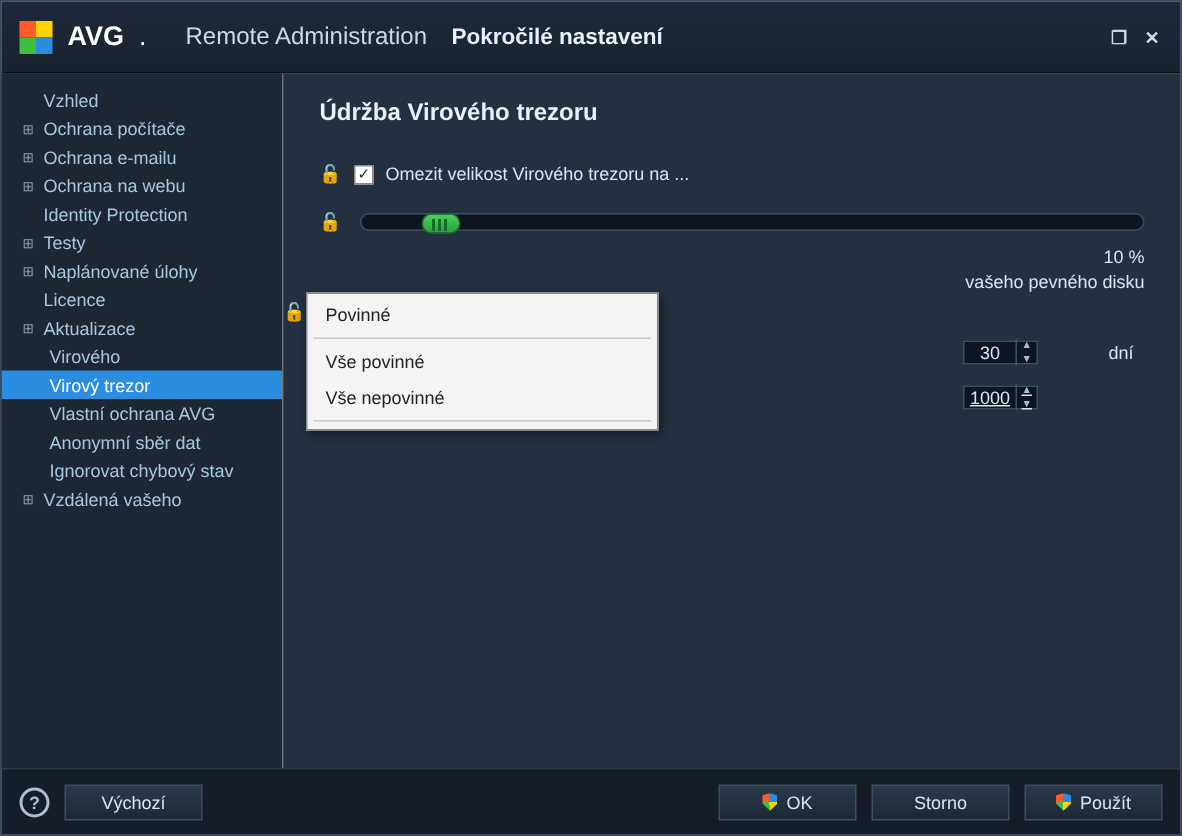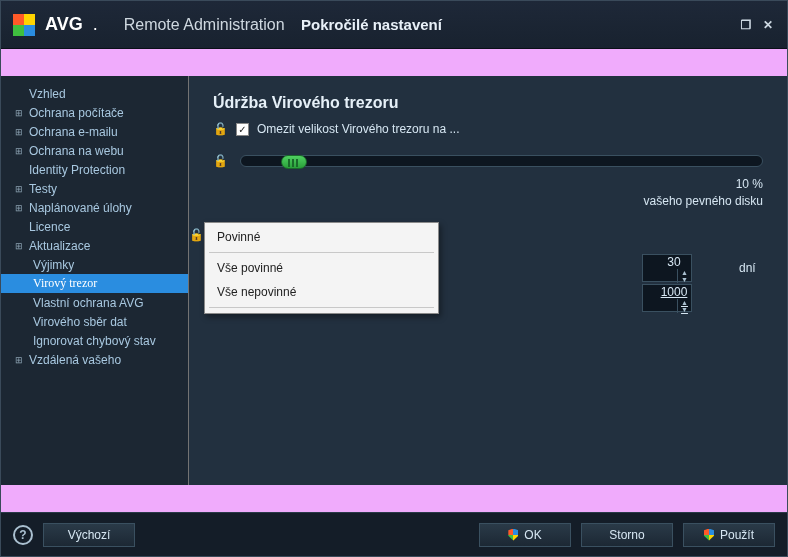--- a/index.html
+++ b/index.html
@@ -12,21 +12,20 @@
     height: 557px;
     overflow: hidden;
   }
   .window {
     width: 788px;
     height: 557px;
     background: #f0abfc;
     border: 1px solid #3a4a5a;
     display: flex;
     flex-direction: column;
-    gap: 27px;
   }
   .titlebar {
     height: 48px;
     background: linear-gradient(#1e2838, #18222f);
     border-bottom: 1px solid #0a1018;
     display: flex;
     align-items: center;
     padding: 0 12px;
     position: relative;
   }
@@ -98,33 +97,32 @@
     width: 14px;
     color: #8aa0b0;
     font-size: 9px;
     display: inline-block;
   }
   .nav-item.child { padding-left: 28px; }
   .nav-item.child .exp { width: 4px; }
   .nav-item.selected {
     background: #2a8de0;
     color: #fff;
-    font-family: Liberation Serif, serif;
   }
   .main {
     flex: 1;
     padding: 18px 24px;
     position: relative;
     color: #d6e6f2;
   }
   .section-title {
     font-size: 16px;
     font-weight: 600;
     color: #e6f0f8;
-    margin-bottom: 10px;
+    margin-bottom: 24px;
   }
   .row-check {
     display: flex;
     align-items: center;
     gap: 8px;
     margin-bottom: 18px;
   }
   .lock {
     color: #8aa0b0;
     font-size: 12px;
@@ -179,26 +177,25 @@
     position: absolute;
     right: 24px;
     display: flex;
     align-items: center;
     gap: 12px;
   }
   .spin-row.r1 { top: 178px; }
   .spin-row.r2 { top: 208px; text-decoration: underline; }
   .spin {
     width: 50px;
-    height: 28px;
+    height: 16px;
     background: #0d1620;
     border: 1px solid #3a5060;
     display: flex;
-    align-items: flex-end;
-    flex-direction: column;
+    align-items: center;
   }
   .spin input {
     width: 34px;
     background: transparent;
     border: none;
     color: #d6e6f2;
     font-size: 12px;
     text-align: center;
     outline: none;
   }
@@ -337,33 +334,33 @@
       <div class="nav-item">
           <span class="exp"></span>
           <span>Licence</span>
         </div>
       <div class="nav-item">
           <span class="exp">⊞</span>
           <span>Aktualizace</span>
         </div>
       <div class="nav-item child">
           <span class="exp"></span>
-          <span>Výjimky</span>
+          <span>Virového</span>
         </div>
       <div class="nav-item child selected">
           <span class="exp"></span>
           <span>Virový trezor</span>
         </div>
       <div class="nav-item child">
           <span class="exp"></span>
           <span>Vlastní ochrana AVG</span>
         </div>
       <div class="nav-item child">
           <span class="exp"></span>
-          <span>Virového sběr dat</span>
+          <span>Anonymní sběr dat</span>
         </div>
       <div class="nav-item child">
           <span class="exp"></span>
           <span>Ignorovat chybový stav</span>
         </div>
       <div class="nav-item">
           <span class="exp">⊞</span>
           <span>Vzdálená vašeho</span>
         </div>
     </div>

